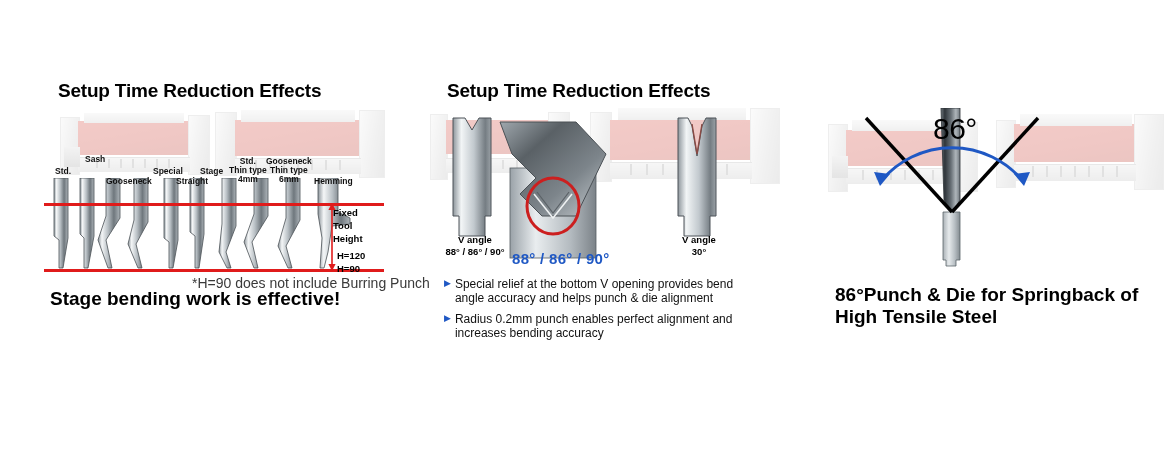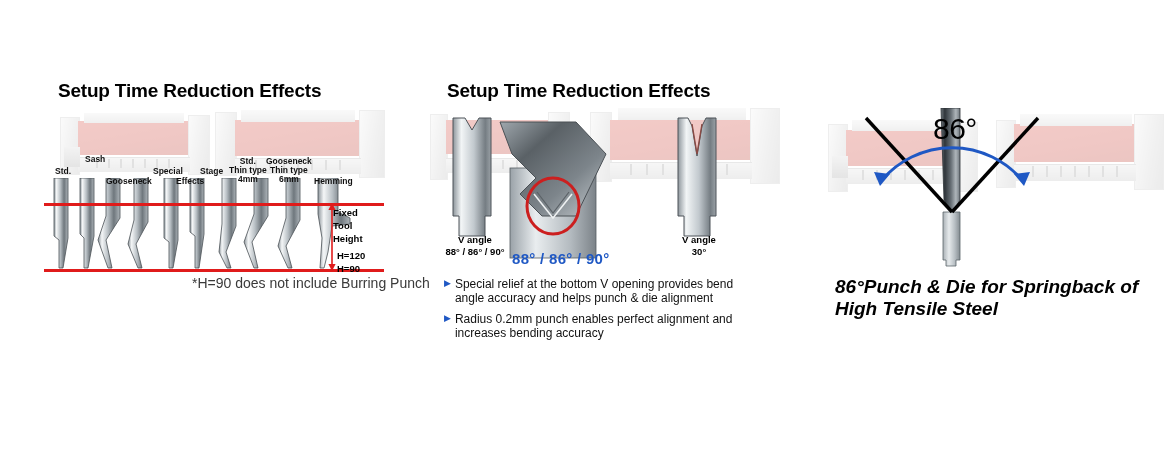--- a/index.html
+++ b/index.html
@@ -41,21 +41,21 @@
 
   .panel-caption {
     position: absolute;
     font-size: 19px;
     font-weight: bold;
     color: #000000;
     line-height: 1.18;
     white-space: nowrap;
   }
   #p1-caption { left: 50px; top: 288px; }
-  #p3-caption { left: 15px; top: 276px; font-style: italic; }
+  #p3-caption { left: 15px; top: 284px; }
 
   
   .machine {
     position: absolute;
     opacity: 0.30;
   }
   .machine .body {
     position: absolute;
     background: linear-gradient(170deg, #d9554a 0%, #cf4b41 55%, #c04439 100%);
   }
@@ -238,21 +238,21 @@
       <path d="M268,0 L288,0 L288,34 L300,40 L300,46 L282,48 L278,74 L274,90 L270,90 L272,60 L268,36 Z" fill="url(#steel)" stroke="#4a5055" stroke-width="0.8"></path>
     </svg>
 
     <div class="red-line" style="left:44px; top:203px; width:340px;"></div>
     <div class="red-line" style="left:44px; top:269px; width:340px;"></div>
 
     <div class="tool-label" style="left:55px; top:167px;">Std.</div>
     <div class="tool-label" style="left:85px; top:155px;">Sash</div>
     <div class="tool-label" style="left:106px; top:177px;">Gooseneck</div>
     <div class="tool-label" style="left:153px; top:167px;">Special</div>
-    <div class="tool-label" style="left:176px; top:177px;">Effects</div>
+    <div class="tool-label" style="left:176px; top:177px;">Straight</div>
     <div class="tool-label" style="left:200px; top:167px;">Stage</div>
     <div class="tool-label" style="left:229px; top:157px; white-space:pre;">Std.
 Thin type
 4mm</div>
     <div class="tool-label" style="left:266px; top:157px; white-space:pre;">Gooseneck
 Thin type
 6mm</div>
     <div class="tool-label" style="left:314px; top:177px;text-align:center;">Hemming</div>
 
     <svg style="position:absolute; left:325px; top:203px;" width="14" height="68" viewBox="0 0 14 68">
@@ -261,20 +261,21 @@
       <polygon points="7,68 3.4,61 10.6,61" fill="#e01b1b"></polygon>
     </svg>
     <div class="dim-text" style="left:333px; top:207px; white-space:pre;">Fixed
 Tool
 Height</div>
     <div class="dim-text" style="left:337px; top:250px; white-space:pre;">H=120
 H=90</div>
 
     <div class="footnote" style="left:192px; top:275px;">*H=90 does not include  Burring Punch</div>
 
+    <div class="panel-caption" id="p1-caption">Stage bending work is effective!</div>
   </div>
 
   <div class="panel" id="panel-2">
 
     <div class="panel-title" id="p2-title">Setup Time Reduction Effects</div>
 
     <div class="machine" style="left:10px; top:112px; width:140px; height:70px;">
       <div class="frame-l" style="left:0px;  top:2px;  width:16px; height:64px;"></div>
       <div class="body" style="left:16px; top:8px;  width:104px; height:34px;"></div>
       <div class="frame-r" style="left:118px;top:0px;  width:20px; height:66px;"></div>

